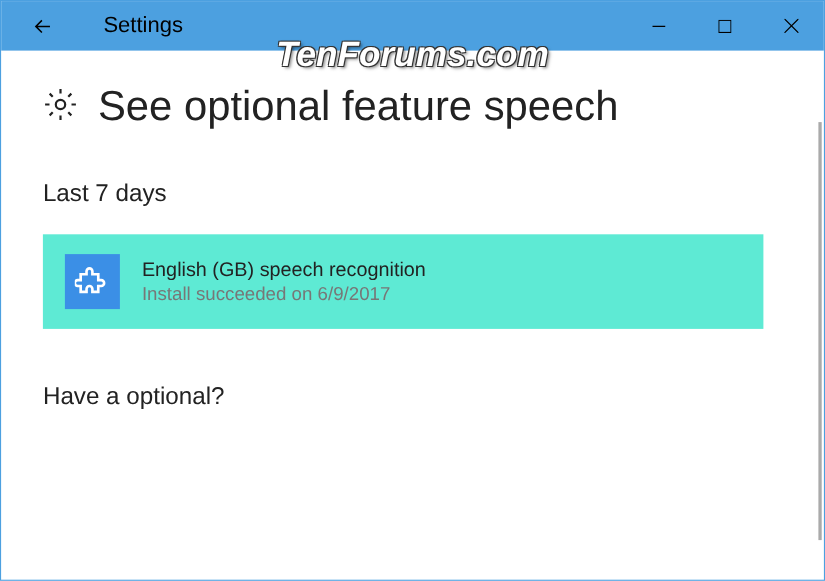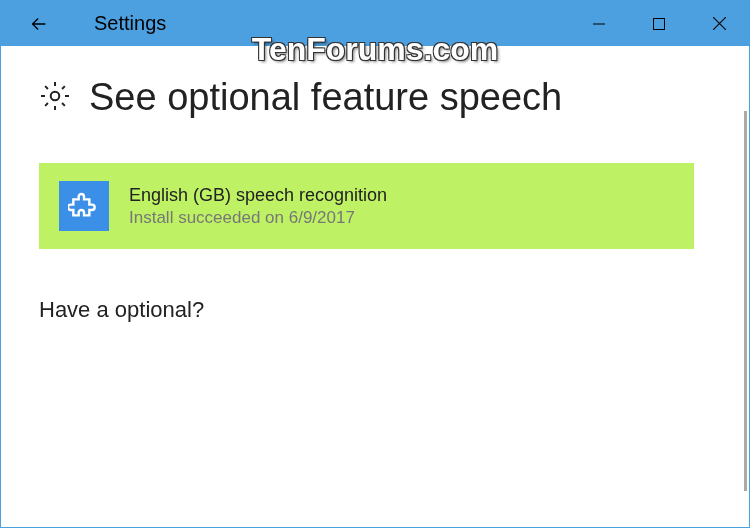--- a/index.html
+++ b/index.html
@@ -70,21 +70,21 @@
       font-weight: 300;
       color: #222;
     }
     .section-title {
       font-size: 22px;
       font-weight: 400;
       color: #222;
       margin-bottom: 24px;
     }
     .feature-item {
-      background: #bef264;
+      background: #5eead4;
       padding: 18px 20px;
       display: flex;
       align-items: center;
       gap: 20px;
       margin-bottom: 48px;
       width: 655px;
     }
     .feature-icon {
       width: 50px;
       height: 50px;
@@ -126,20 +126,21 @@
       height: 380px;
       background: #aaa;
     }
     .watermark {
       position: absolute;
       top: 30px;
       left: 50%;
       transform: translateX(-50%);
       font-size: 32px;
       font-weight: 700;
+      font-style: italic;
       color: #fff;
       text-shadow: -1px -1px 0 #333, 1px -1px 0 #333, -1px 1px 0 #333, 1px 1px 0 #333, 2px 2px 3px rgba(0,0,0,0.5);
       font-family: Arial, sans-serif;
       z-index: 100;
       pointer-events: none;
     }
   </style>
 </head>
 <body>
 
@@ -175,20 +176,21 @@
   <div class="page-header">
     <span class="gear-icon">
       <svg width="32" height="32" viewBox="0 0 24 24" fill="none" stroke="#222" stroke-width="1.5">
         <circle cx="12" cy="12" r="3.2"></circle>
         <path d="M12 1.5v3M12 19.5v3M22.5 12h-3M4.5 12h-3M19.4 4.6l-2.1 2.1M6.7 17.3l-2.1 2.1M19.4 19.4l-2.1-2.1M6.7 6.7L4.6 4.6"></path>
       </svg>
     </span>
     <h1 class="page-title">See optional feature speech</h1>
   </div>
 
+  <h2 class="section-title">Last 7 days</h2>
 
   <div class="feature-item">
     <div class="feature-icon">
       <svg width="32" height="32" viewBox="0 0 24 24" fill="none" stroke="#fff" stroke-width="1.8">
         <path d="M4 7h4V5a2 2 0 114 0v2h4v4h2a2 2 0 110 4h-2v4h-4v-2a2 2 0 10-4 0v2H4v-4H2a2 2 0 110-4h2V7z" fill="none"></path>
       </svg>
     </div>
     <div class="feature-text">
       <div class="feature-name">English (GB) speech recognition</div>
       <div class="feature-status">Install succeeded on 6/9/2017</div>

